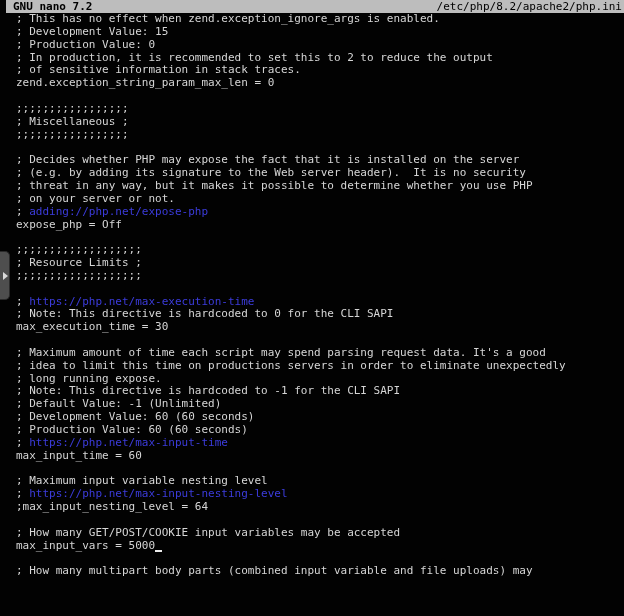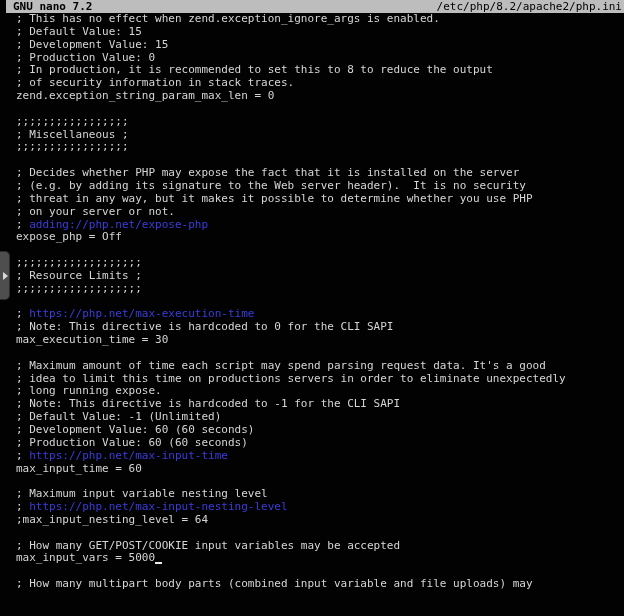--- a/index.html
+++ b/index.html
@@ -70,25 +70,24 @@
 
   <div class="titlebar">
     <div class="titlebar-inner">
       <span class="app">GNU nano 7.2</span>
       <span class="path">/etc/php/8.2/apache2/php.ini</span>
     </div>
   </div>
 
   <div class="content">
       <div class="line"><span class="plain">; This has no effect when zend.exception_ignore_args is enabled.</span></div>
-      <div class="line"><span class="plain">; Default Value: 15</span></div>
       <div class="line"><span class="plain">; Development Value: 15</span></div>
       <div class="line"><span class="plain">; Production Value: 0</span></div>
-      <div class="line"><span class="plain">; In production, it is recommended to set this to 8 to reduce the output</span></div>
-      <div class="line"><span class="plain">; of security information in stack traces.</span></div>
+      <div class="line"><span class="plain">; In production, it is recommended to set this to 2 to reduce the output</span></div>
+      <div class="line"><span class="plain">; of sensitive information in stack traces.</span></div>
       <div class="line"><span class="plain">zend.exception_string_param_max_len = 0</span></div>
       <div class="line"></div>
       <div class="line"><span class="plain">;;;;;;;;;;;;;;;;;</span></div>
       <div class="line"><span class="plain">; Miscellaneous ;</span></div>
       <div class="line"><span class="plain">;;;;;;;;;;;;;;;;;</span></div>
       <div class="line"></div>
       <div class="line"><span class="plain">; Decides whether PHP may expose the fact that it is installed on the server</span></div>
       <div class="line"><span class="plain">; (e.g. by adding its signature to the Web server header).  It is no security</span></div>
       <div class="line"><span class="plain">; threat in any way, but it makes it possible to determine whether you use PHP</span></div>
       <div class="line"><span class="plain">; on your server or not.</span></div>

